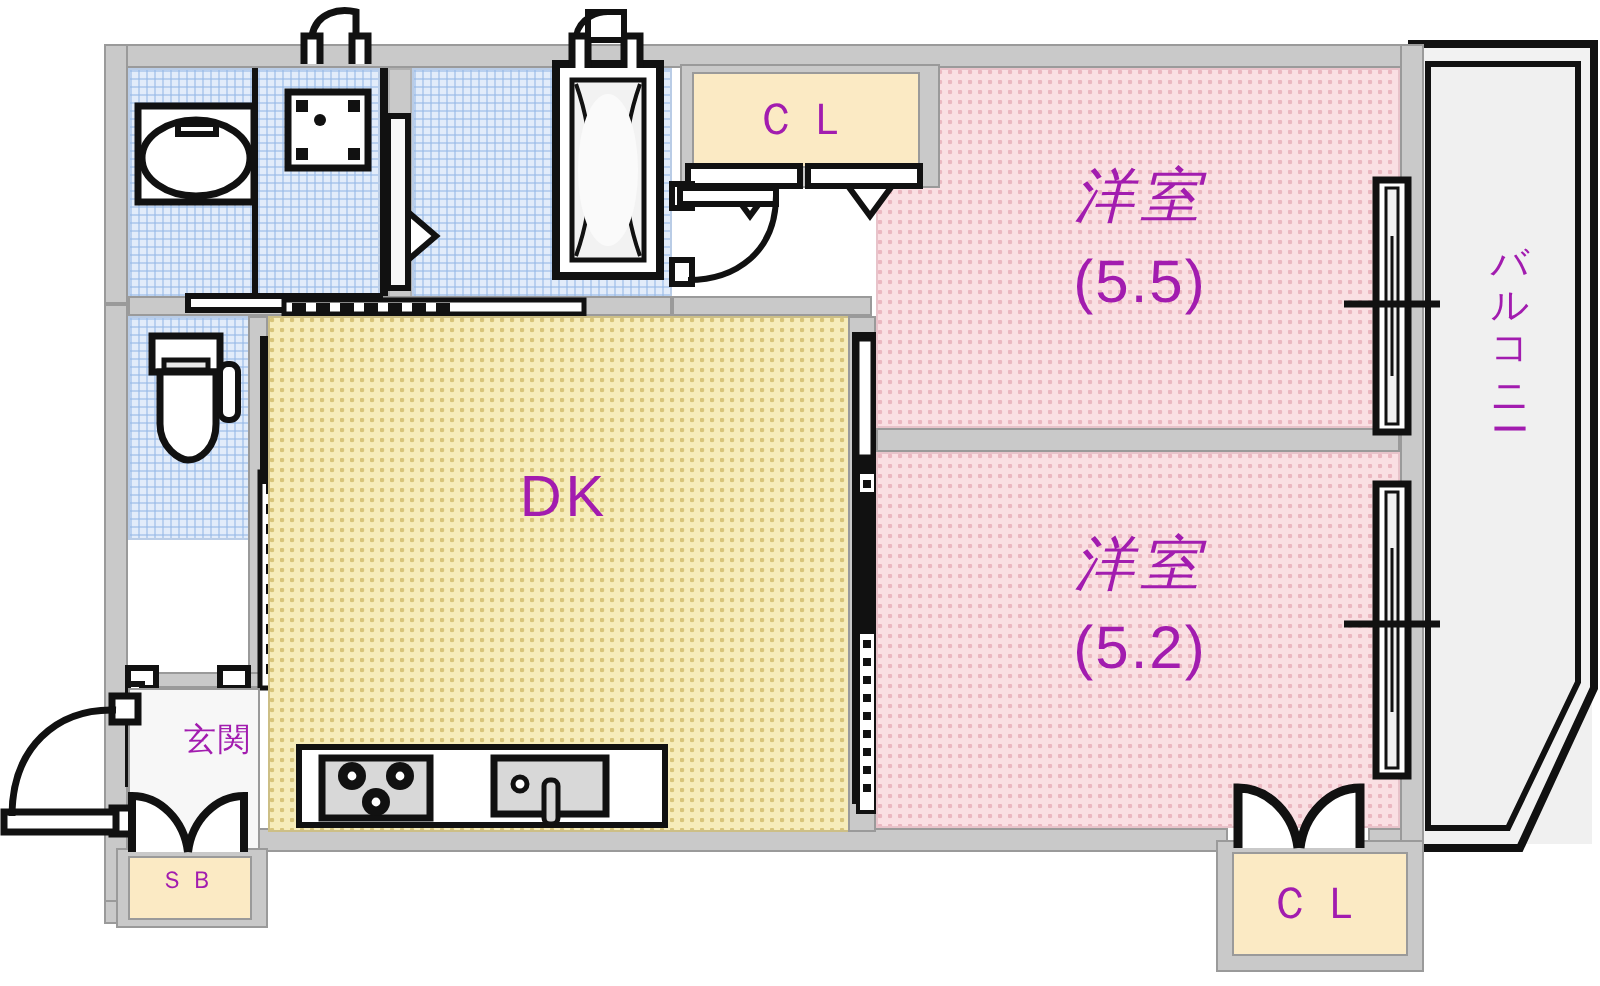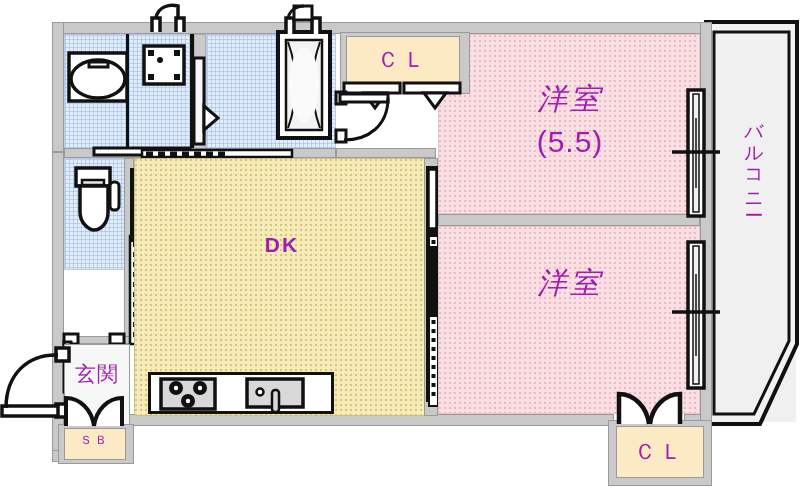--- a/index.html
+++ b/index.html
@@ -57,24 +57,24 @@
   .lbl{
     position:absolute;
     color:#a21caf;
     text-align:center;
     line-height:1.15;
     white-space:nowrap;
     user-select:none;
   }
   .lbl-room{font-size:30px;letter-spacing:3px;font-style:italic;}
   .lbl-room-sub{font-size:30px;letter-spacing:1px;}
-  .lbl-dk{font-size:21px;font-weight:700;letter-spacing:2px;}
+  .lbl-dk{font-size:29px;font-weight:400;letter-spacing:2px;}
   .lbl-cl{font-size:22px;letter-spacing:4px;}
   .lbl-sb{font-size:12px;letter-spacing:3px;}
-  .lbl-genkan{font-size:21px;letter-spacing:1px;}
+  .lbl-genkan{font-size:16px;letter-spacing:1px;margin-left:12px;}
   .lbl-balcony{
     font-size:19px;letter-spacing:2px;
     writing-mode:vertical-rl;
     text-orientation:upright;
     line-height:1.05;
   }
 
   
   svg{display:block;overflow:visible;}
 </style>
@@ -266,20 +266,21 @@
   </svg>
 
   <div class="abs fill-room" style="left:438px;top:34px;width:262px;height:180px;"></div>
   <div class="lbl lbl-room" style="left:490px;top:82px;width:160px;">洋室</div>
   <div class="lbl lbl-room-sub" style="left:490px;top:125px;width:160px;">(5.5)</div>
 
   <div class="abs wall" style="left:438px;top:214px;width:262px;height:12px;"></div>
 
   <div class="abs fill-room" style="left:438px;top:226px;width:262px;height:188px;"></div>
   <div class="lbl lbl-room" style="left:490px;top:266px;width:160px;">洋室</div>
+  <div class="lbl lbl-room-sub" style="left:490px;top:308px;width:160px;">(5.2)</div>
 
   <svg class="abs" style="left:686px;top:88px;width:60px;height:130px;">
     <rect x="2" y="2" width="16" height="126" fill="#ffffff" stroke="#111" stroke-width="3.5"></rect>
     <rect x="7" y="6" width="6" height="118" fill="#f0f0f0" stroke="#111" stroke-width="1.5"></rect>
     <line x1="10" y1="30" x2="10" y2="100" stroke="#111" stroke-width="1.5"></line>
     <line x1="-14" y1="64" x2="34" y2="64" stroke="#111" stroke-width="3.5"></line>
   </svg>
   <svg class="abs" style="left:686px;top:240px;width:60px;height:150px;">
     <rect x="2" y="2" width="16" height="146" fill="#ffffff" stroke="#111" stroke-width="3.5"></rect>
     <rect x="7" y="6" width="6" height="138" fill="#f0f0f0" stroke="#111" stroke-width="1.5"></rect>

